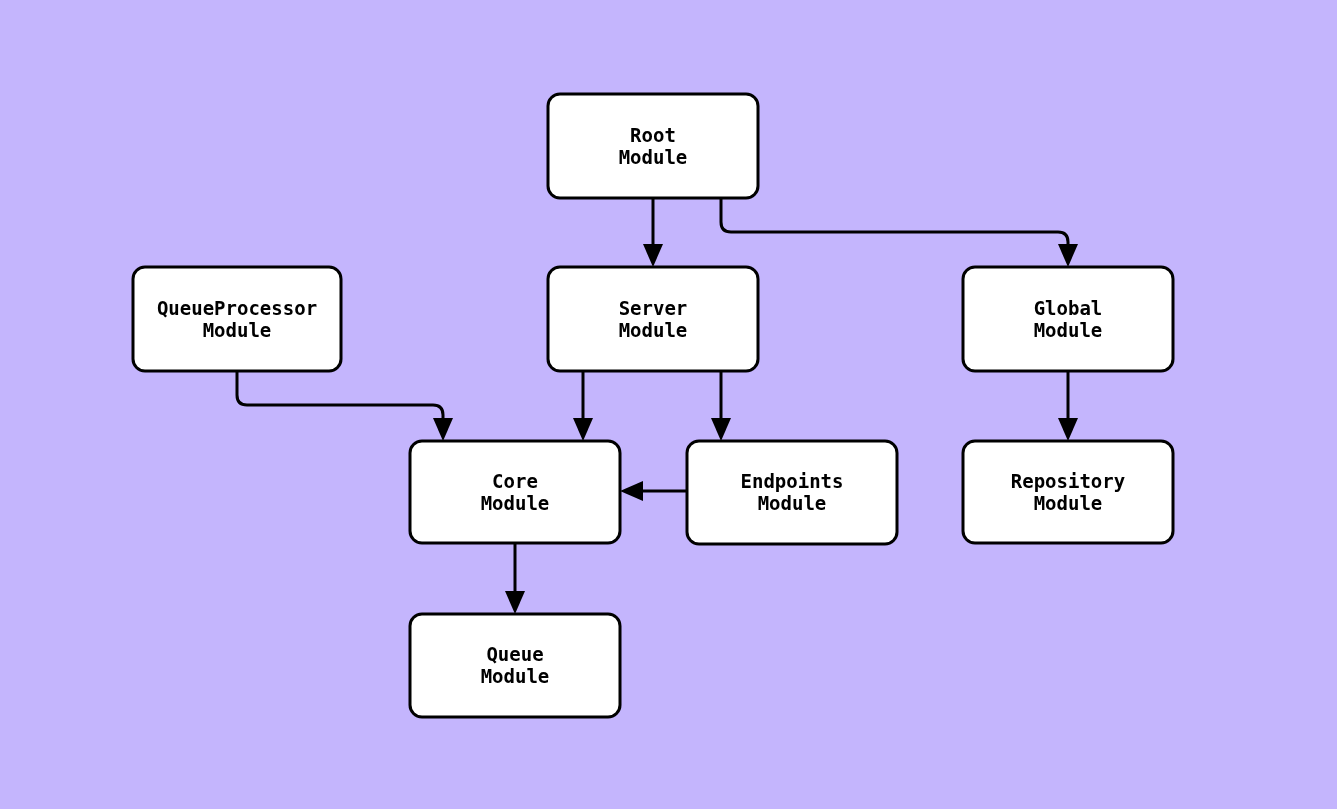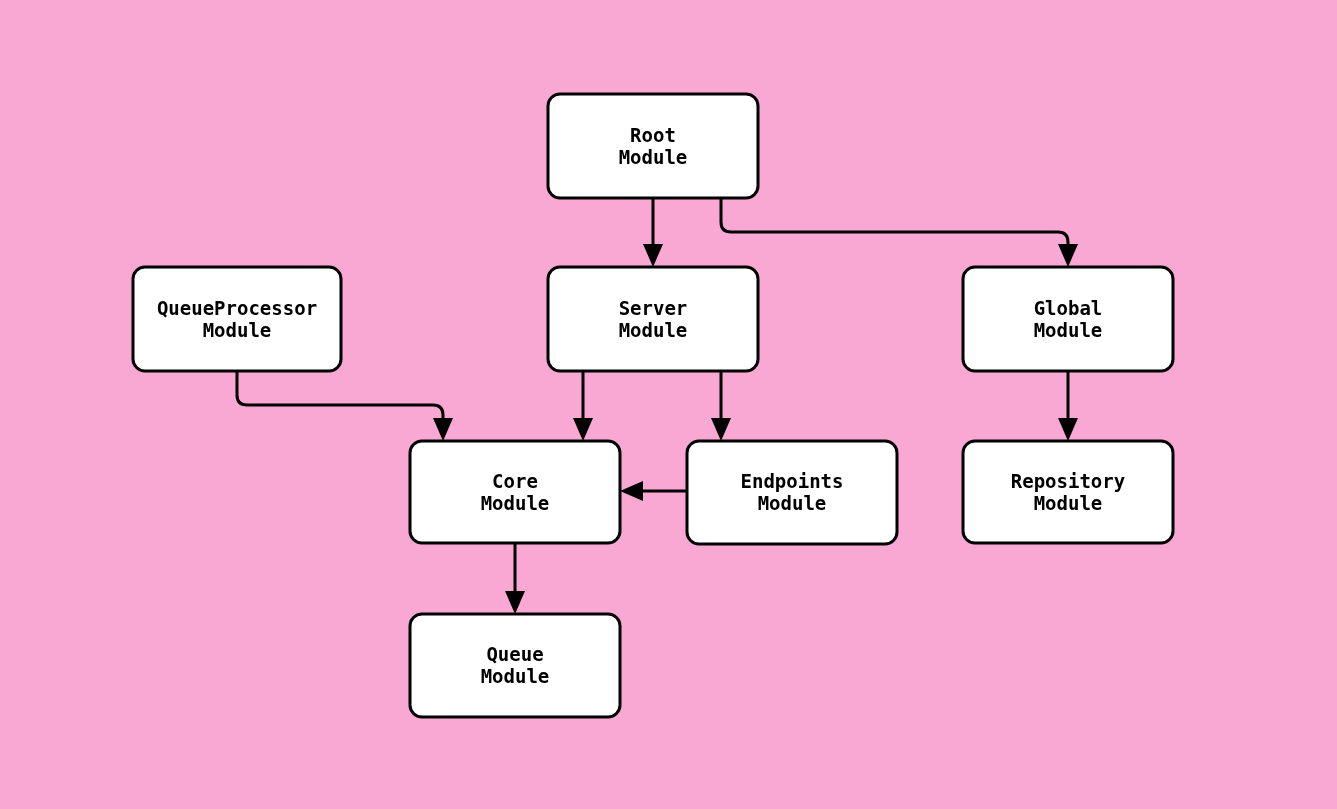--- a/index.html
+++ b/index.html
@@ -10,21 +10,21 @@
   body {
     width: 1337px;
     height: 809px;
     overflow: hidden;
     font-family: "DejaVu Sans Mono", monospace;
   }
   #diagram-root {
     position: relative;
     width: 1337px;
     height: 809px;
-    background: #f9a8d4;
+    background: #c4b5fd;
   }
   svg#diagram-canvas {
     position: absolute;
     top: 0;
     left: 0;
     width: 1337px;
     height: 809px;
     display: block;
   }
   .node-rect {

